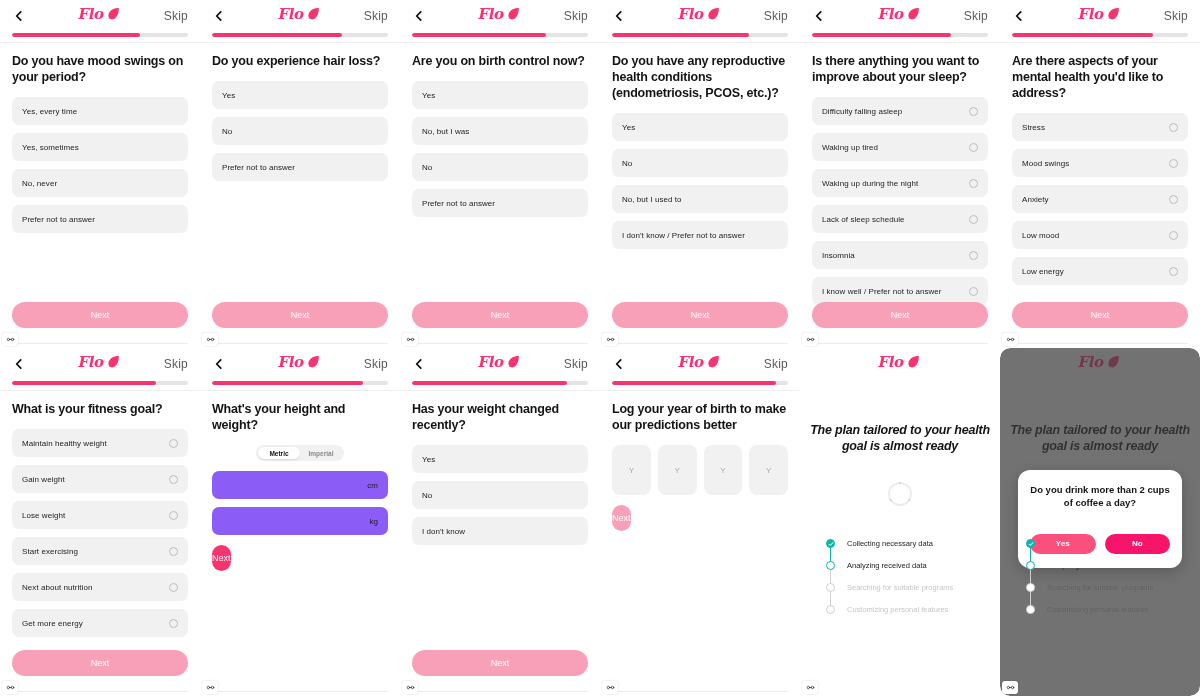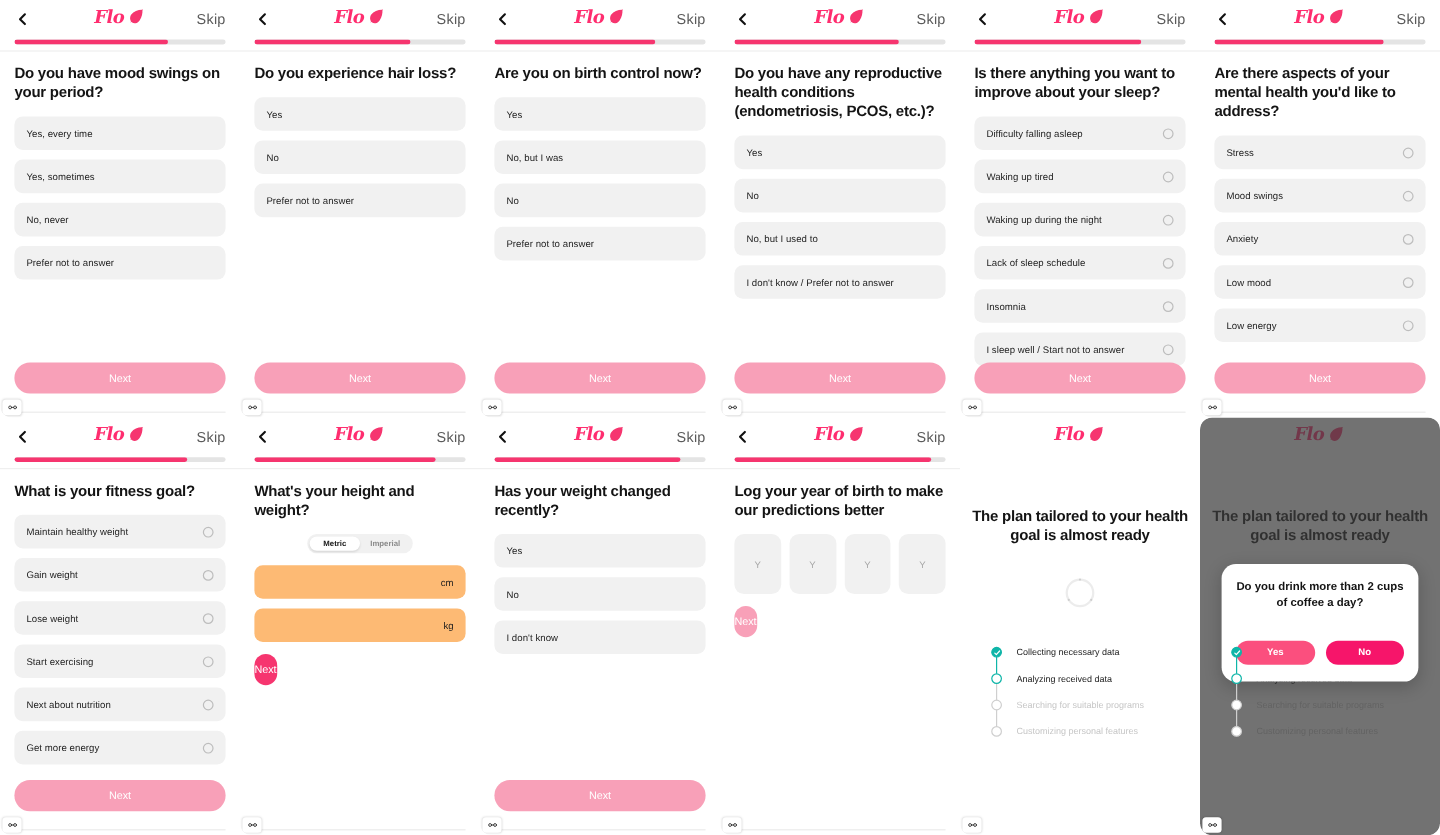--- a/index.html
+++ b/index.html
@@ -141,21 +141,21 @@
     border-radius: 9px;
     display: flex;
     align-items: center;
     justify-content: center;
     font-size: 6.5px;
     color: #8a8a8a;
     font-weight: 600;
   }
   .unit.sel { background: #ffffff; color: #141414; box-shadow: 0 1px 2px rgba(0,0,0,.12); }
   .field {
-    background: #fdba74;
+    background: #8b5cf6;
     border-radius: 7px;
     height: 28px;
     display: flex;
     align-items: center;
     justify-content: flex-end;
     padding: 0 10px;
     font-size: 8px;
     color: #1d1d1d;
     margin-bottom: 8px;
   }
@@ -175,20 +175,21 @@
   
   .load-title {
     margin-top: 42px;
     text-align: center;
     font-size: 12.5px;
     font-weight: 700;
     line-height: 1.3;
     color: #141414;
     letter-spacing: -0.2px;
     padding: 0 10px;
+    font-style: italic;
   }
   .spinner-wrap { display: flex; justify-content: center; margin-top: 22px; }
   .spinner { width: 34px; height: 34px; display: block; }
   .steps { margin: 22px 0 0 26px; position: relative; }
   .step {
     display: flex;
     align-items: center;
     height: 22px;
     gap: 12px;
     position: relative;
@@ -496,21 +497,21 @@
           </div>
           <div class="opt">
             <span class="lbl">Lack of sleep schedule</span>
             <span class="radio"></span>
           </div>
           <div class="opt">
             <span class="lbl">Insomnia</span>
             <span class="radio"></span>
           </div>
           <div class="opt">
-            <span class="lbl">I sleep well / Start not to answer</span>
+            <span class="lbl">I know well / Prefer not to answer</span>
             <span class="radio"></span>
           </div>
         </div>
         <button class="next bottom">Next</button>
       </div>
       <div class="scrollhint"></div>
       <div class="corner-badge">
         <svg viewBox="0 0 24 24" fill="none" stroke="currentColor" stroke-width="2" stroke-linecap="round">
           <path d="M9.5 12h5"></path>
           <circle cx="6.5" cy="12" r="3.2"></circle>

